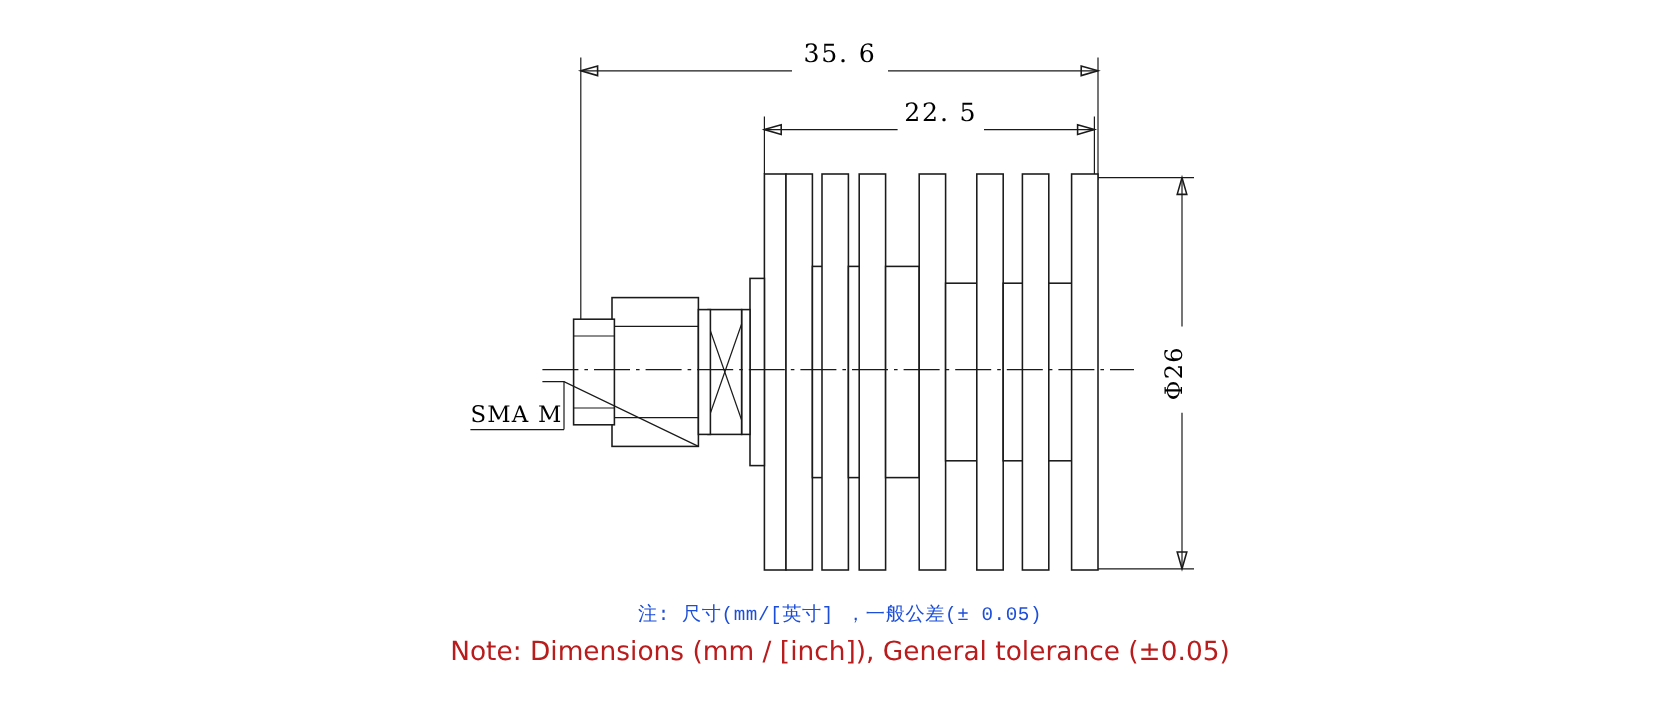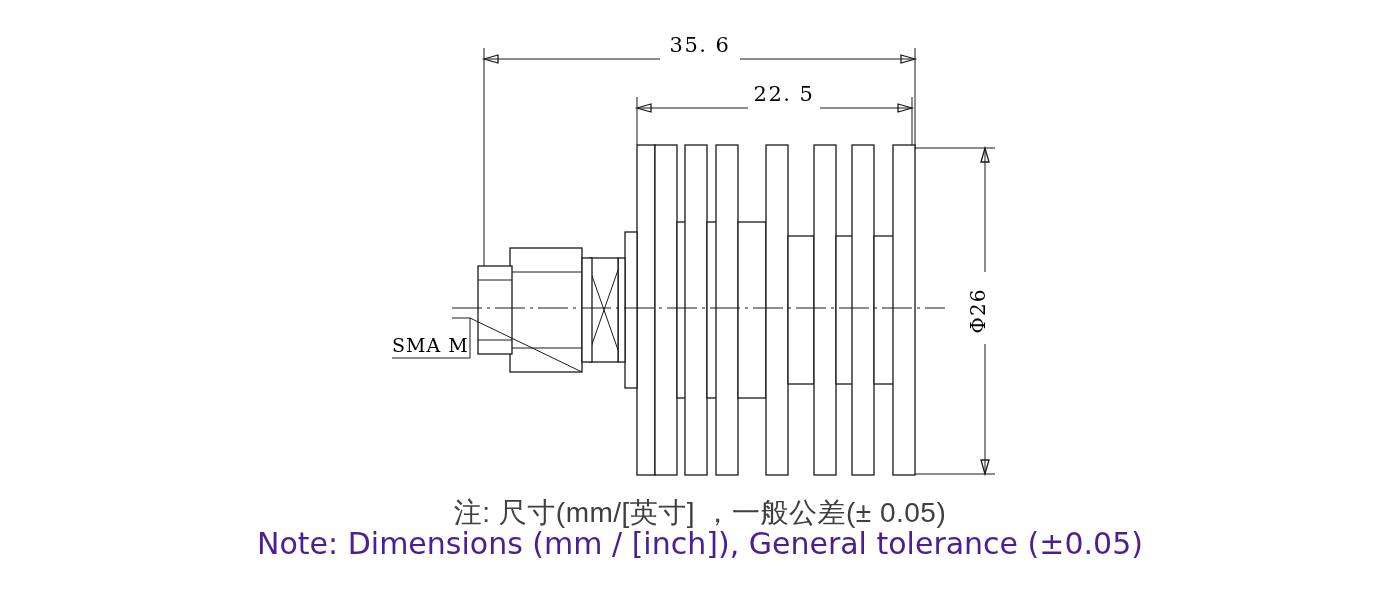--- a/index.html
+++ b/index.html
@@ -29,30 +29,30 @@
     height: 600px;
   }
   .notes {
     position: absolute;
     left: 0;
     top: 498px;
     width: 1400px;
     text-align: center;
   }
   .note-line-cn {
-    font-family: Liberation Sans, sans-serif;
-    font-size: 28px;
-    color: #404040;
+    font-family: Liberation Mono, monospace;
+    font-size: 16px;
+    color: #1d4ed8;
     line-height: 30px;
     letter-spacing: 0.5px;
   }
   .note-line-en {
     font-family: "DejaVu Sans", sans-serif;
-    font-size: 30px;
-    color: #4c1d95;
+    font-size: 22px;
+    color: #b91c1c;
     line-height: 32px;
   }
   .dim-label {
     font-family: "DejaVu Serif", serif;
     font-size: 21px;
     fill: #000000;
     letter-spacing: 1.5px;
   }
   .dim-label-small {
     font-family: "DejaVu Serif", serif;

